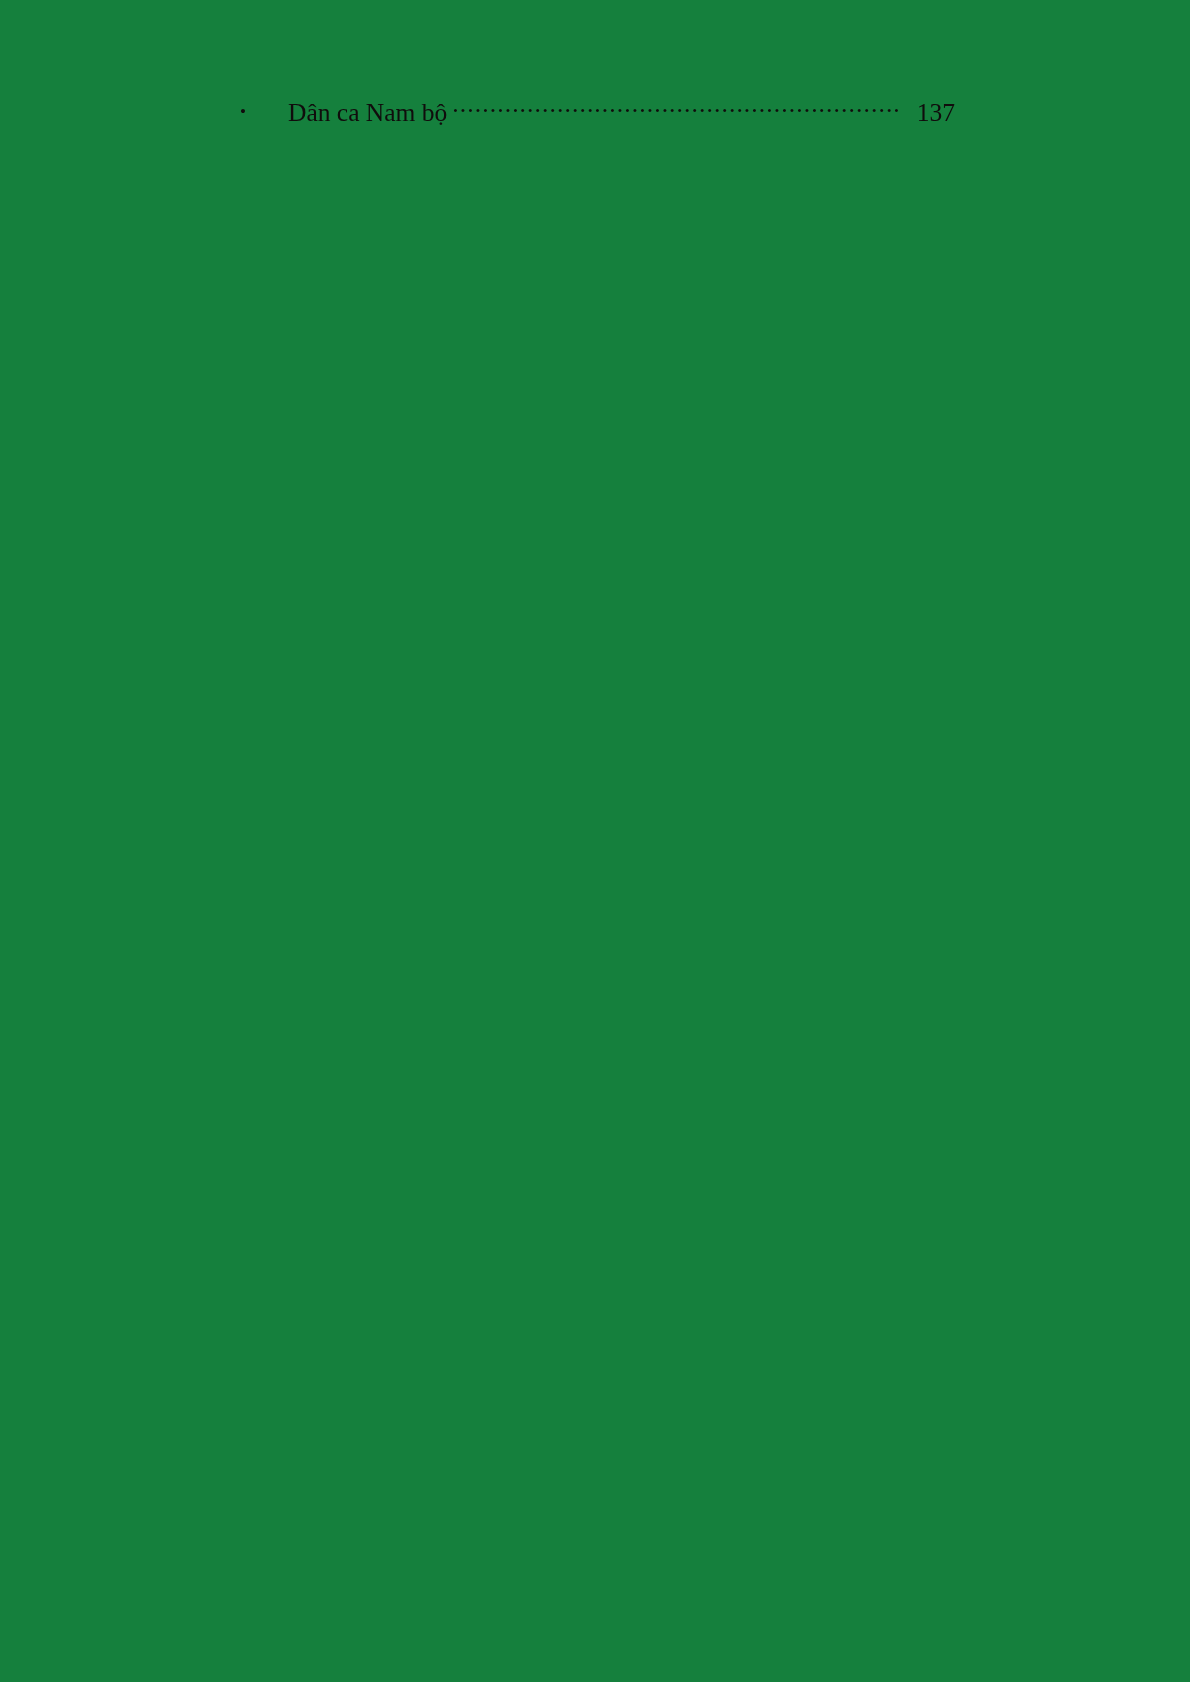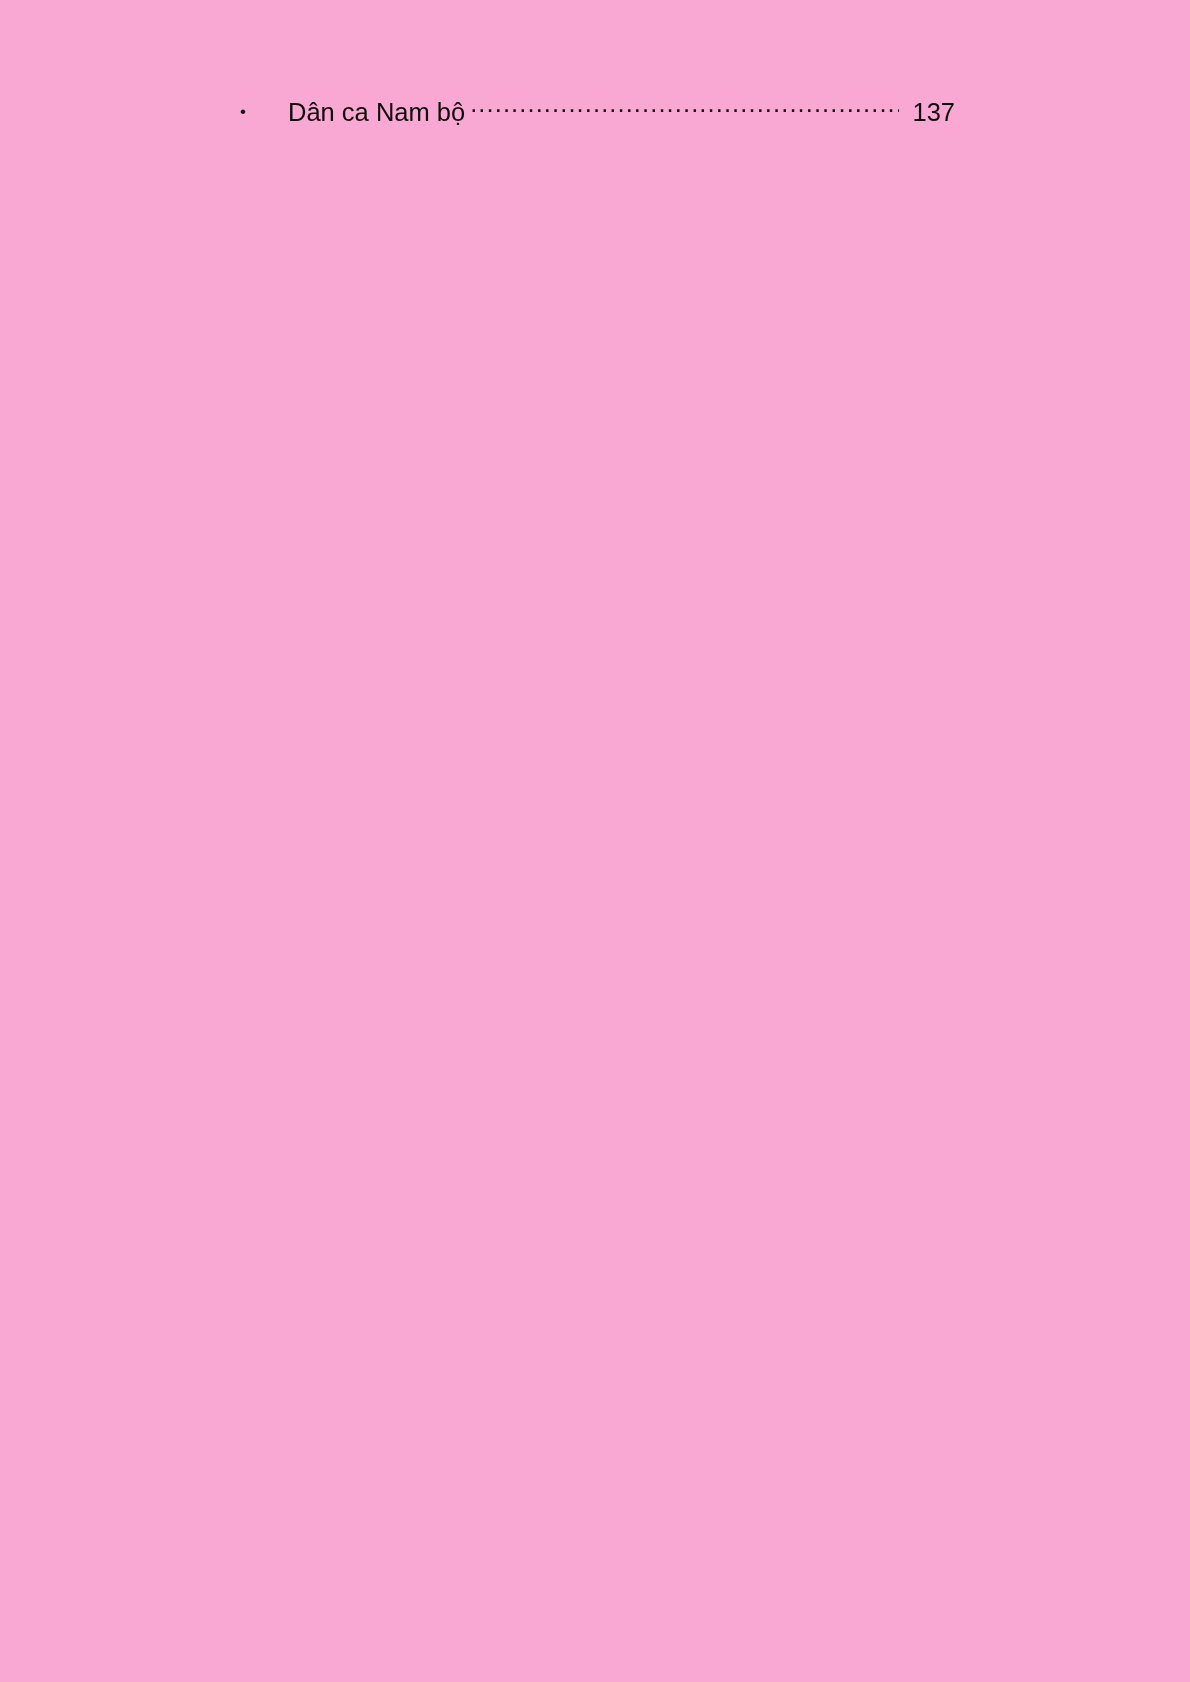--- a/index.html
+++ b/index.html
@@ -4,22 +4,22 @@
 <style>
   html, body {
     margin: 0;
     padding: 0;
     background: #ffffff;
   }
   .page {
     position: relative;
     width: 1190px;
     height: 1682px;
-    background: #f9a8d4;
-    font-family: Liberation Sans, sans-serif;
+    background: #15803d;
+    font-family: Liberation Serif, serif;
     color: #100c0c;
     box-sizing: border-box;
   }
   .toc {
     position: absolute;
     left: 180px;
     top: 95px;
     width: 775px;
   }
 

